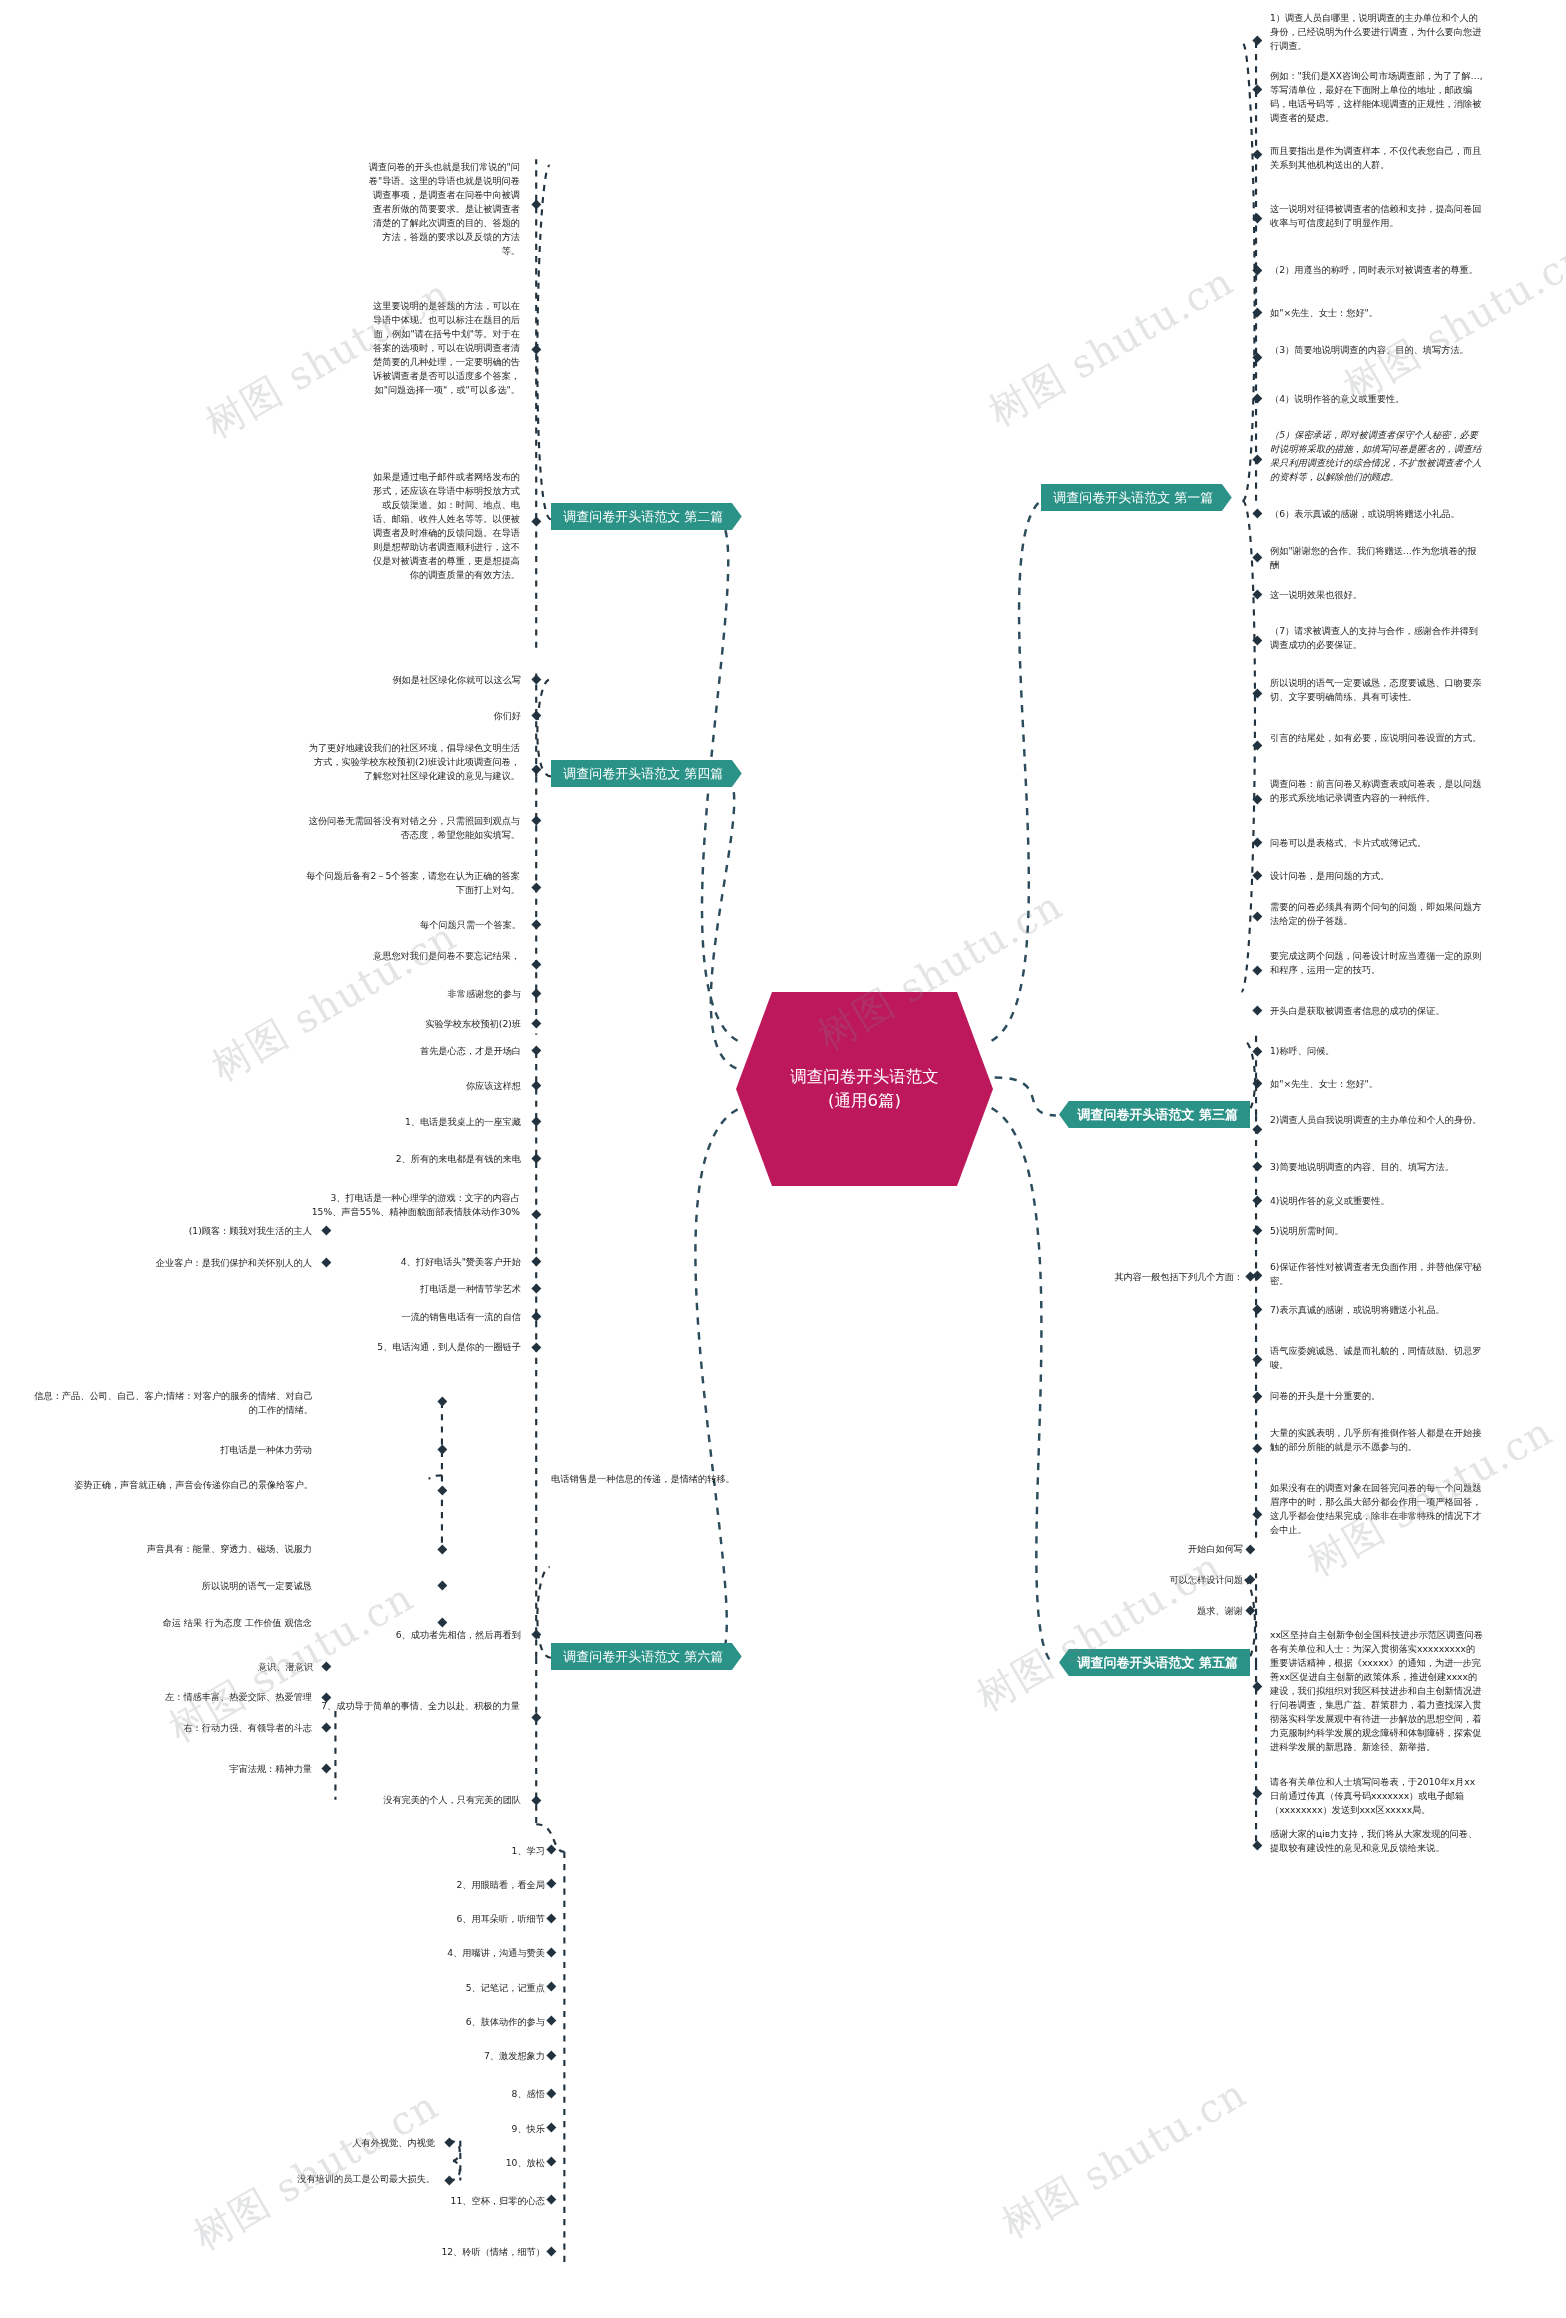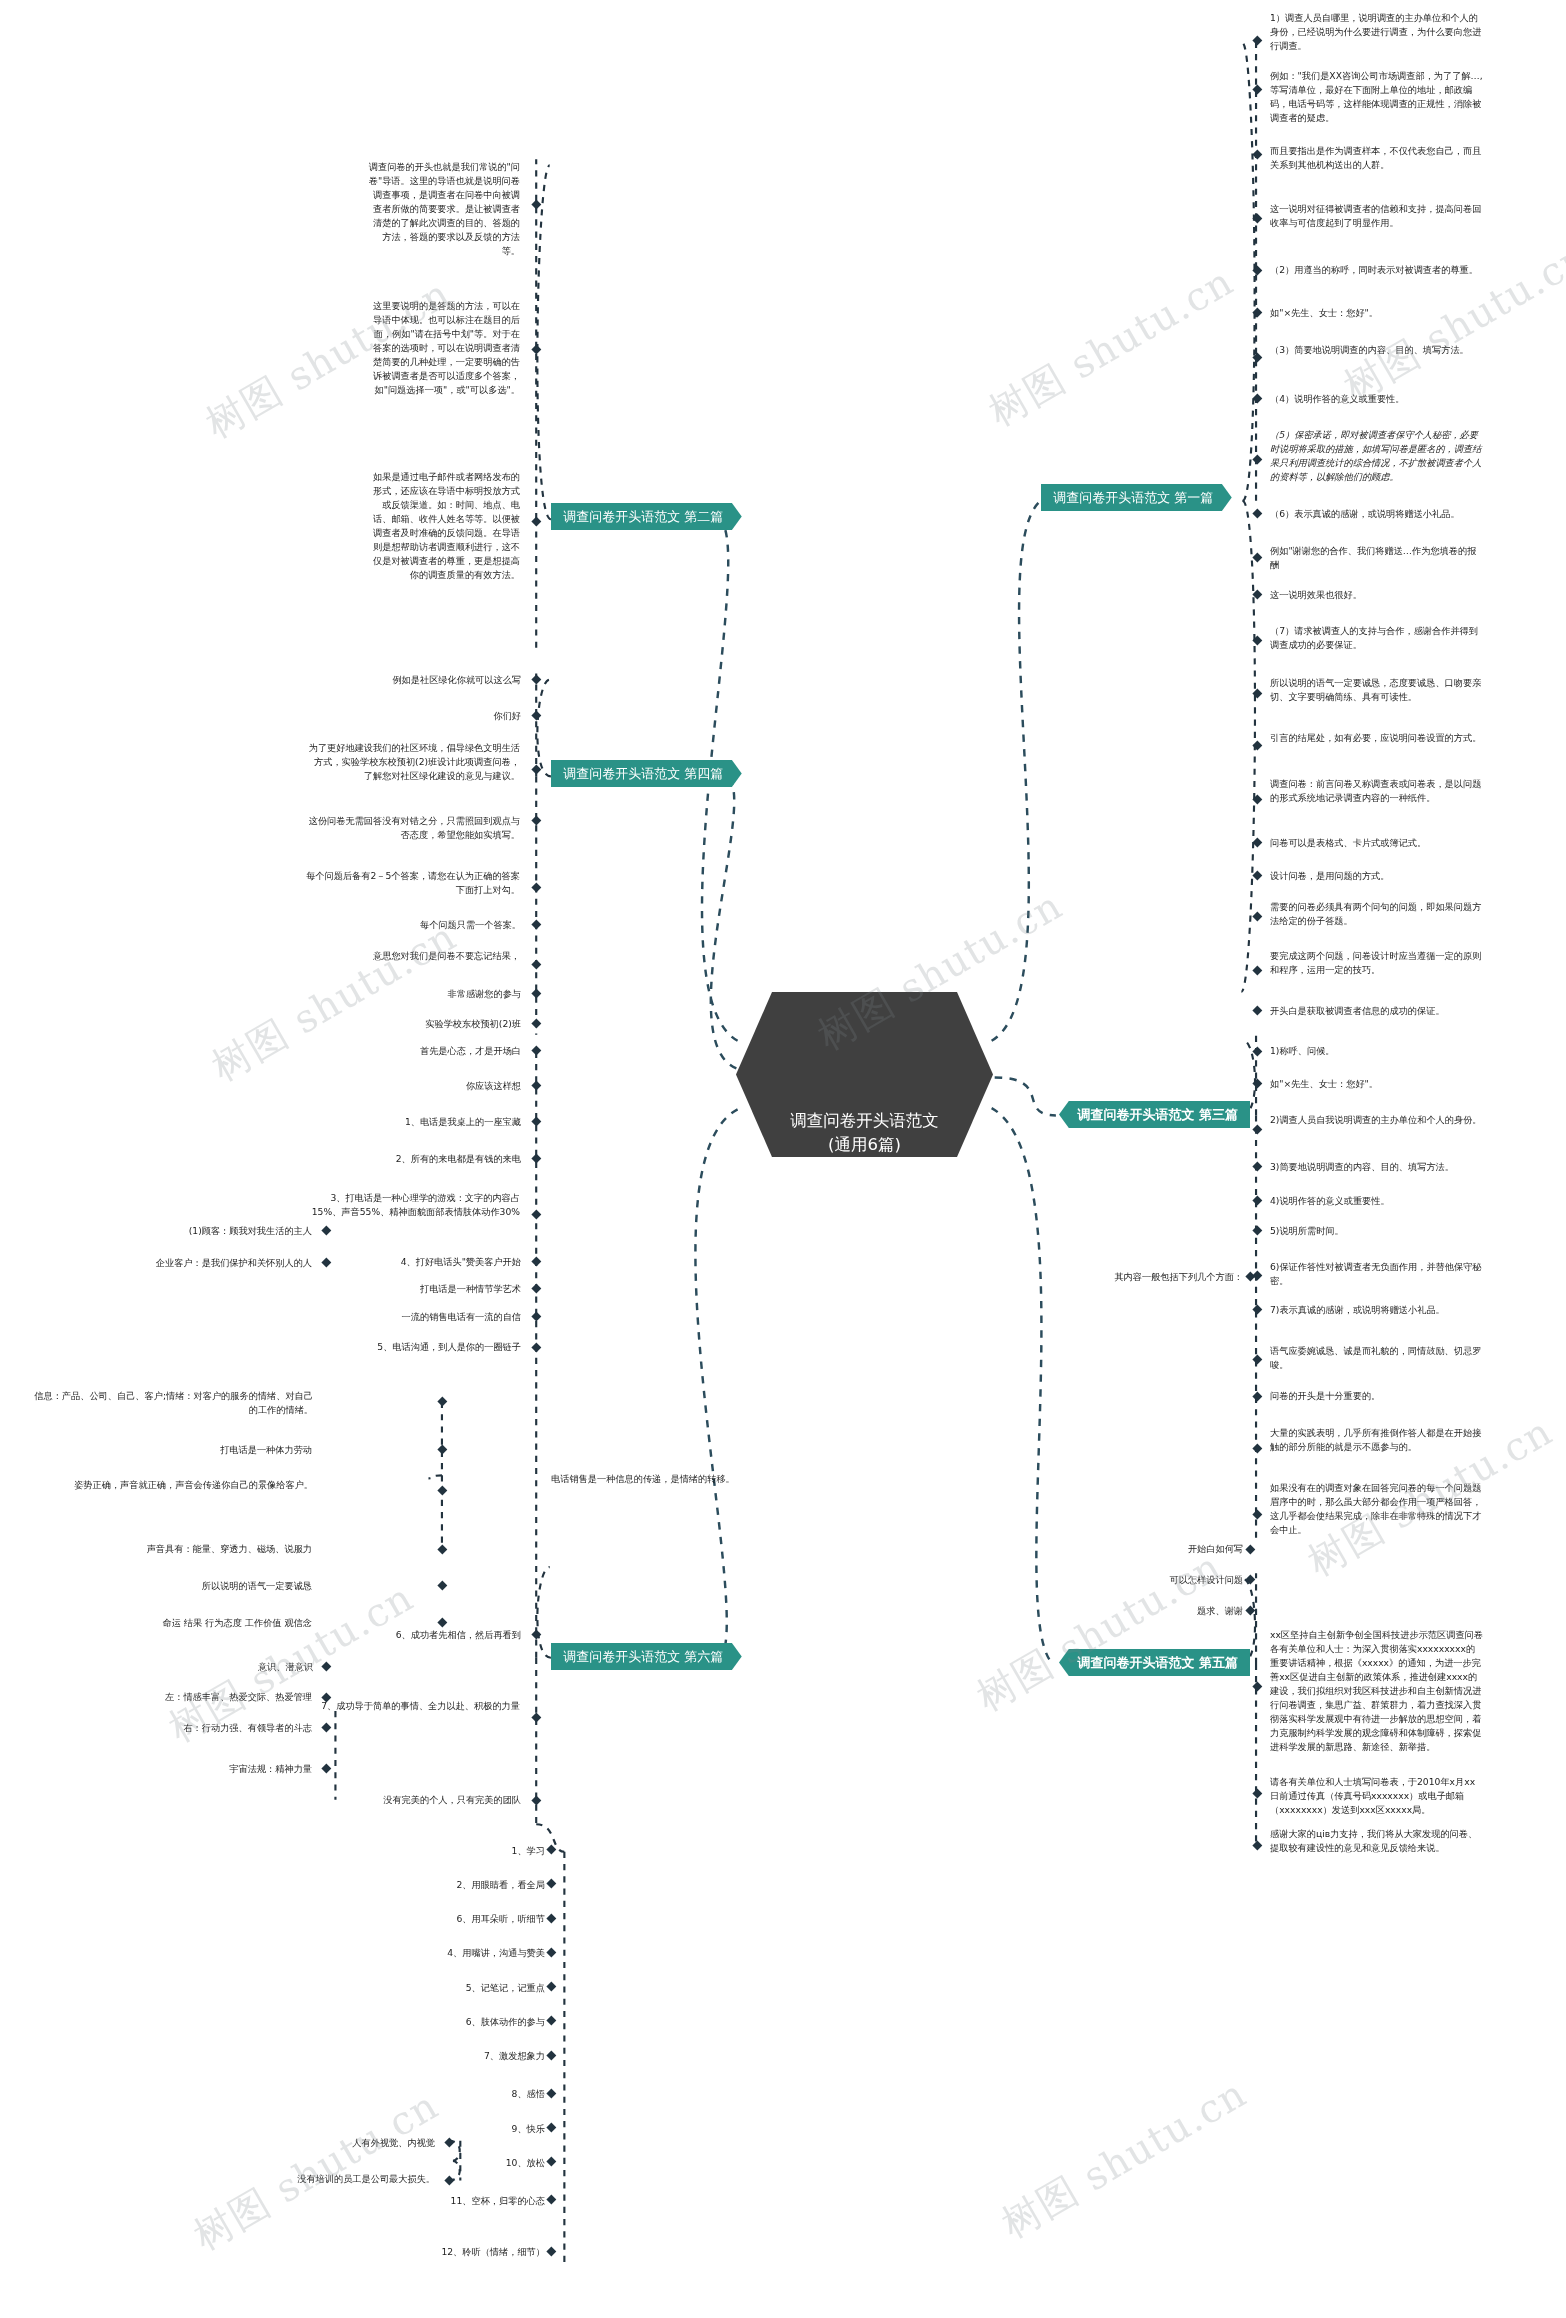--- a/index.html
+++ b/index.html
@@ -37,25 +37,25 @@
     position: absolute; left: 0; top: 0;
     width: 1567px; height: 2319px;
     z-index: 1;
     pointer-events: none;
   }
 
   
   #central-node {
     position: absolute;
     left: 736px; top: 992px;
-    width: 257px; height: 165px;
-    background: #404040;
+    width: 257px; height: 194px;
+    background: #be185d;
     -webkit-clip-path: polygon(14% 0%, 86% 0%, 100% 50%, 86% 100%, 14% 100%, 0% 50%);
     clip-path: polygon(14% 0%, 86% 0%, 100% 50%, 86% 100%, 14% 100%, 0% 50%);
-    display: flex; align-items: flex-end; justify-content: center;
+    display: flex; align-items: center; justify-content: center;
     z-index: 4;
   }
   #central-node .ct {
     color: #ffffff;
     font-size: 16.5px;
     line-height: 1.45;
     text-align: center;
     width: 153px;
   }
 

